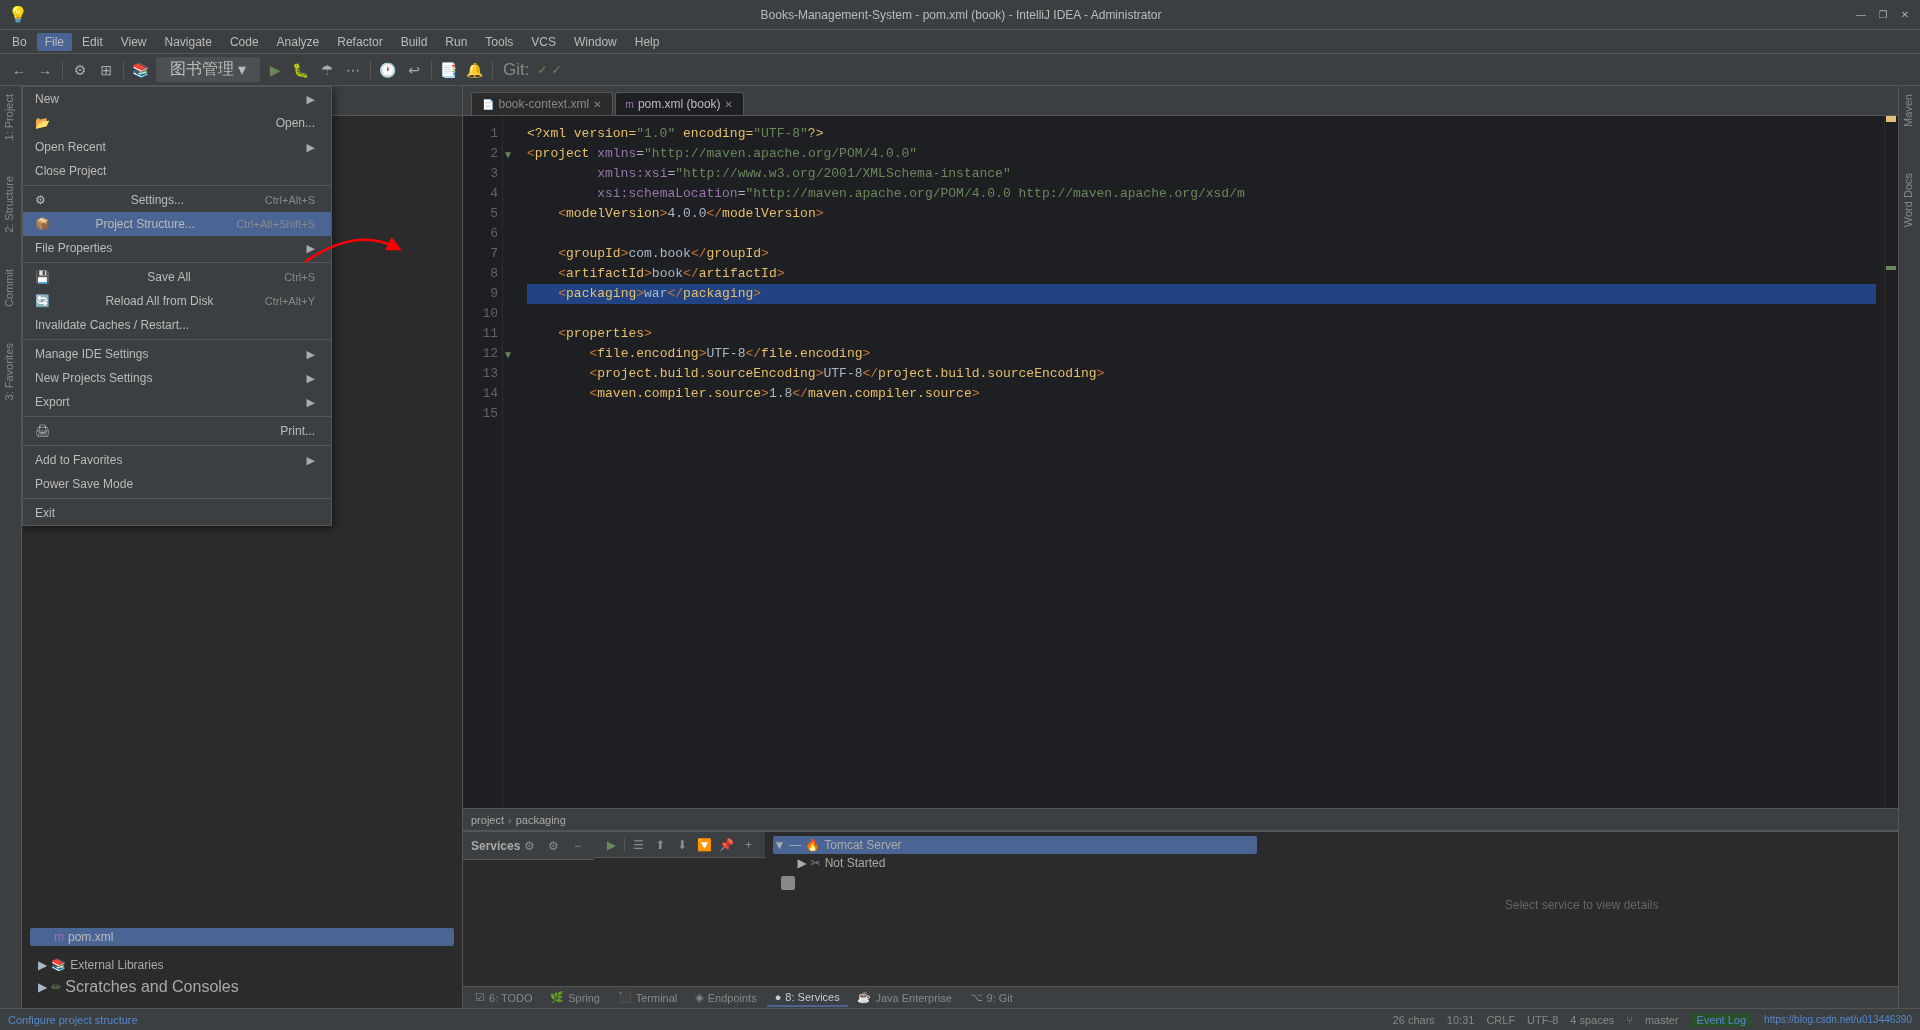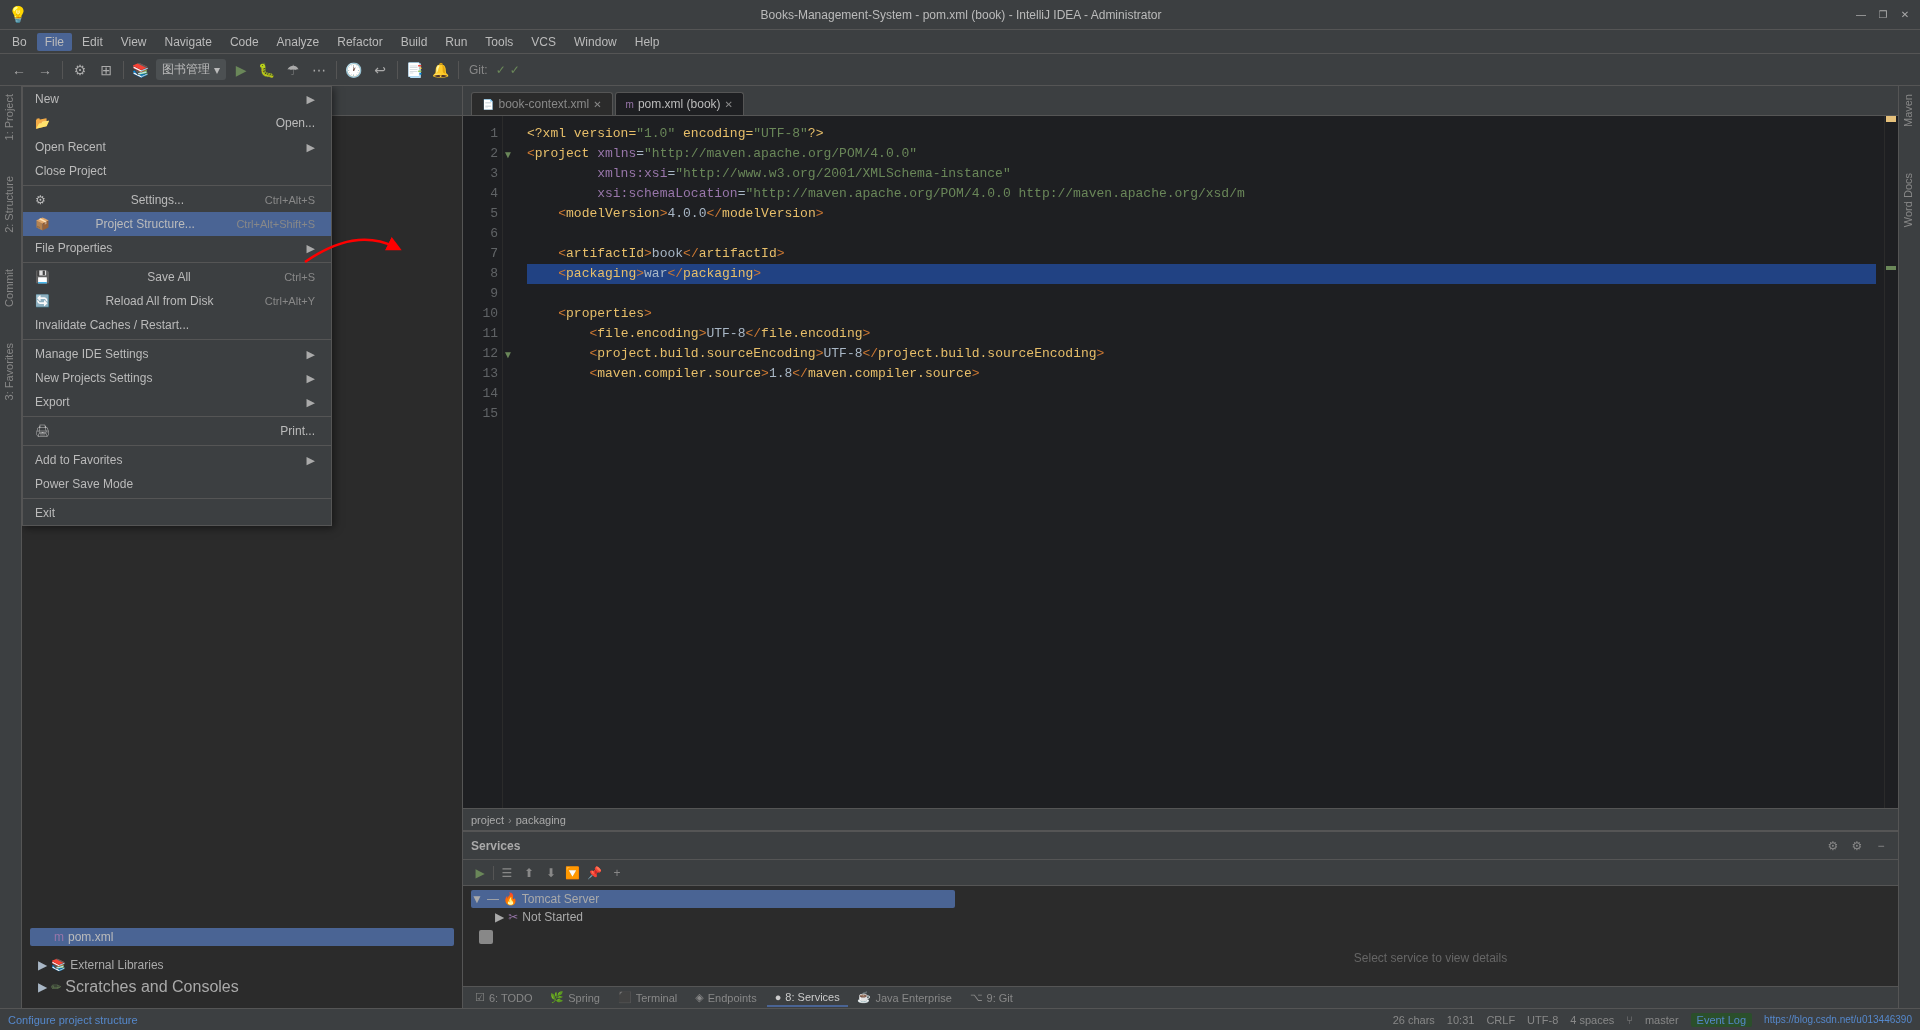--- a/index.html
+++ b/index.html
@@ -78,22 +78,22 @@
     .toolbar-btn {
       width: 22px; height: 22px;
       display: inline-flex; align-items: center; justify-content: center;
       color: #aaa; font-size: 14px; cursor: pointer;
       border-radius: 2px;
     }
     .toolbar-separator { width: 1px; height: 18px; background: #555; margin: 0 2px; }
     .toolbar-dropdown {
       display: flex; align-items: center;
       background: #4c5052; border-radius: 3px;
-      padding: 2px 6px; cursor: pointer; color: #bbbbbb;
-      font-size: 12px; gap: 4px;
+      padding: 2px 14px; cursor: pointer; color: #bbbbbb;
+      font-size: 16px; gap: 4px;
     }
 
     
     #main-container {
       display: flex;
       height: calc(1030px - 30px - 24px - 32px - 22px - 22px);
       position: relative;
     }
 
     
@@ -245,21 +245,21 @@
       width: 10px; height: 4px; 
       background: #e5c07b; 
     }
 
     
     #bottom-panel {
       height: 200px;
       background: #2b2b2b;
       border-top: 1px solid #555;
       display: flex;
-      flex-direction: column;
+      flex-direction: row;
     }
     #bottom-panel-header {
       height: 28px;
       background: #3c3f41;
       display: flex;
       align-items: center;
       justify-content: space-between;
       padding: 0 8px;
       border-bottom: 1px solid #555;
     }
@@ -407,21 +407,21 @@
   <span class="toolbar-btn" style="color:#6a8759;">🐛</span>
   <span class="toolbar-btn">☂</span>
   <span class="toolbar-btn">⋯</span>
   <div class="toolbar-separator"></div>
   <span class="toolbar-btn">🕐</span>
   <span class="toolbar-btn">↩</span>
   <div class="toolbar-separator"></div>
   <span class="toolbar-btn">📑</span>
   <span class="toolbar-btn">🔔</span>
   <div class="toolbar-separator"></div>
-  <span style="color:#888; font-size:12px; padding:0 4px;">Git:</span>
+  <span style="color:#888; font-size:17px; padding:0 4px;">Git:</span>
   <span style="color:#6a8759;">✓</span>
   <span style="color:#6a8759;">✓</span>
 </div>
 
 <div id="main-container" style="display:flex; height: calc(1030px - 30px - 24px - 32px);">
 
   <div id="left-sidebar-tabs" style="width:22px; background:#3c3f41; border-right:1px solid #555; display:flex; flex-direction:column; overflow:hidden;">
     <div class="sidebar-tab-vertical">1: Project</div>
     <div class="sidebar-tab-vertical" style="margin-top:20px;">2: Structure</div>
     <div class="sidebar-tab-vertical" style="margin-top:20px;">Commit</div>
@@ -621,20 +621,21 @@
         <div style="height:20px;"></div>
       </div>
 
       <div class="code-lines">
         <div class="code-line"><span class="xml-tag">&lt;?xml version=</span><span class="xml-value">"1.0"</span><span class="xml-tag"> encoding=</span><span class="xml-value">"UTF-8"</span><span class="xml-tag">?&gt;</span></div>
         <div class="code-line"><span class="xml-bracket">&lt;</span><span class="xml-tag">project</span> <span class="xml-attr">xmlns</span>=<span class="xml-value">"http://maven.apache.org/POM/4.0.0"</span></div>
         <div class="code-line">         <span class="xml-attr">xmlns:xsi</span>=<span class="xml-value">"http://www.w3.org/2001/XMLSchema-instance"</span></div>
         <div class="code-line">         <span class="xml-attr">xsi:schemaLocation</span>=<span class="xml-value">"http://maven.apache.org/POM/4.0.0 http://maven.apache.org/xsd/m</span></div>
         <div class="code-line">    <span class="xml-bracket">&lt;</span><span class="xml-tag">modelVersion</span><span class="xml-bracket">&gt;</span><span class="xml-text">4.0.0</span><span class="xml-bracket">&lt;/</span><span class="xml-tag">modelVersion</span><span class="xml-bracket">&gt;</span></div>
         <div class="code-line">&nbsp;</div>
+        <div class="code-line">    <span class="xml-bracket">&lt;</span><span class="xml-tag">groupId</span><span class="xml-bracket">&gt;</span><span class="xml-text">com.book</span><span class="xml-bracket">&lt;/</span><span class="xml-tag">groupId</span><span class="xml-bracket">&gt;</span></div>
         <div class="code-line">    <span class="xml-bracket">&lt;</span><span class="xml-tag">artifactId</span><span class="xml-bracket">&gt;</span><span class="xml-text">book</span><span class="xml-bracket">&lt;/</span><span class="xml-tag">artifactId</span><span class="xml-bracket">&gt;</span></div>
         <div class="code-line highlight-selected">    <span class="xml-bracket">&lt;</span><span class="xml-tag">packaging</span><span class="xml-bracket">&gt;</span><span class="xml-text">war</span><span class="xml-bracket">&lt;/</span><span class="xml-tag">packaging</span><span class="xml-bracket">&gt;</span></div>
         <div class="code-line">&nbsp;</div>
         <div class="code-line">    <span class="xml-bracket">&lt;</span><span class="xml-tag">properties</span><span class="xml-bracket">&gt;</span></div>
         <div class="code-line">        <span class="xml-bracket">&lt;</span><span class="xml-tag">file.encoding</span><span class="xml-bracket">&gt;</span><span class="xml-text">UTF-8</span><span class="xml-bracket">&lt;/</span><span class="xml-tag">file.encoding</span><span class="xml-bracket">&gt;</span></div>
         <div class="code-line">        <span class="xml-bracket">&lt;</span><span class="xml-tag">project.build.sourceEncoding</span><span class="xml-bracket">&gt;</span><span class="xml-text">UTF-8</span><span class="xml-bracket">&lt;/</span><span class="xml-tag">project.build.sourceEncoding</span><span class="xml-bracket">&gt;</span></div>
         <div class="code-line">        <span class="xml-bracket">&lt;</span><span class="xml-tag">maven.compiler.source</span><span class="xml-bracket">&gt;</span><span class="xml-text">1.8</span><span class="xml-bracket">&lt;/</span><span class="xml-tag">maven.compiler.source</span><span class="xml-bracket">&gt;</span></div>
       </div>
 
       <div id="right-gutter" style="width:14px; background:#1e1f22; border-left:1px solid #2b2b2b; position:relative;">

